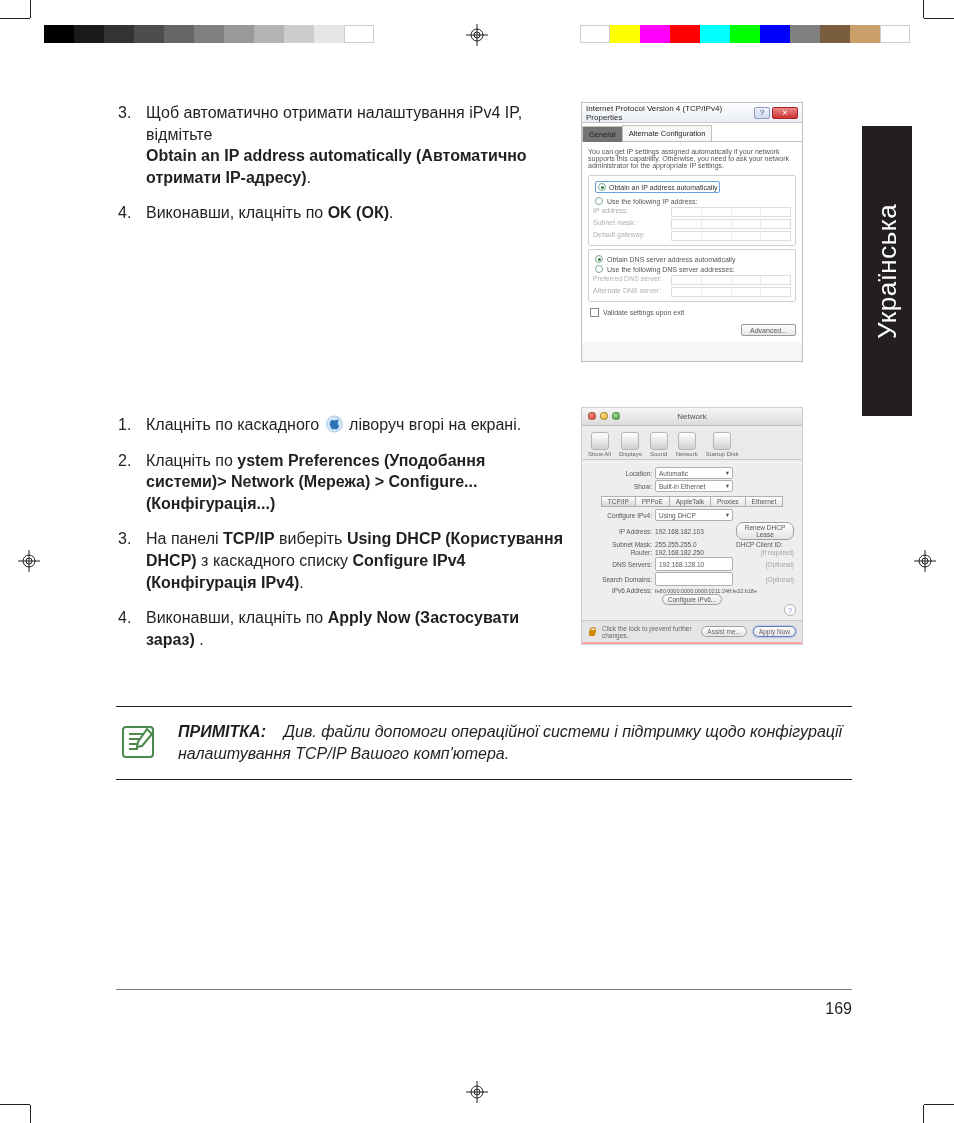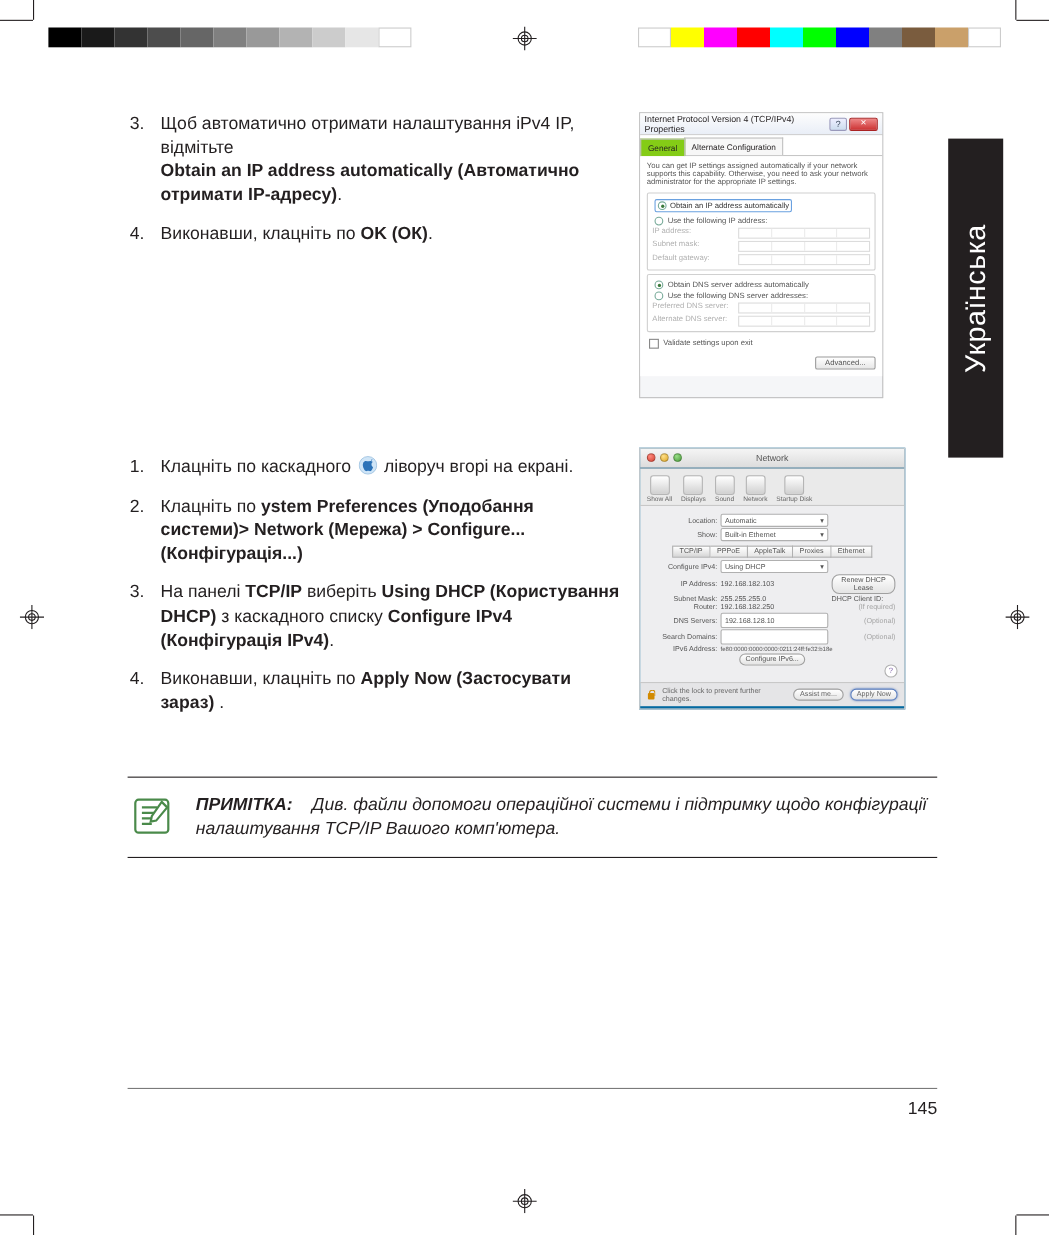--- a/index.html
+++ b/index.html
@@ -55,21 +55,21 @@
     display: flex;
     align-items: center;
     justify-content: center;
     writing-mode: vertical-rl;
     transform: rotate(180deg);
     letter-spacing: 0.5px;
     font-weight: 400;
   }
   .left-col { float: left; width: 452px; }
   .right-col-fig1 { position: absolute; top: 0; left: 465px; width: 222px; height: 260px; border: 1px solid #c0c0c0; background: #f5f6f8; }
-  .right-col-fig2 { position: absolute; top: 305px; left: 465px; width: 242px; height: 238px; border: 1px solid #d0d0d0; background: #0369a1; }
+  .right-col-fig2 { position: absolute; top: 305px; left: 465px; width: 222px; height: 238px; border: 1px solid #d0d0d0; background: #fca5a5; }
   .list { list-style: none; }
   .list li { position: relative; padding-left: 30px; margin-bottom: 14px; font-size: 16px; line-height: 1.35; }
   .list li .num { position: absolute; left: 2px; top: 0; }
   .bold { font-weight: 700; }
   .mac-head { font-weight: 700; font-size: 16px; margin: 22px 0 10px 2px; }
   .section2 { margin-top: 190px; }
   .apple-icon { display: inline-block; vertical-align: -3px; margin: 0 2px; }
   .note-box { margin-top: 24px; border-top: 1px solid #231f20; border-bottom: 1px solid #231f20; padding: 14px 0 14px 0; display: flex; gap: 18px; clear: both; font-style: italic; }
   .note-icon { flex: 0 0 44px; display: flex; align-items: flex-start; justify-content: center; padding-top: 2px; }
   .note-body { flex: 1; font-size: 16px; line-height: 1.38; }
@@ -77,21 +77,21 @@
   .footer-rule { position: absolute; left: 74px; right: 60px; bottom: 78px; height: 1px; background: #7a7a7a; }
   .slug-line { position: absolute; left: 56px; right: 60px; bottom: 18px; font-size: 11px; color: #231f20; display: flex; justify-content: space-between; font-family: Arial, sans-serif; }
 
   
   .win-title { background: linear-gradient(#fdfdfd,#e9eef7); height: 20px; border-bottom: 1px solid #c9c9c9; font-size: 8px; padding: 3px 4px; display: flex; justify-content: space-between; align-items: center; }
   .win-title-btns { display: flex; gap: 2px; }
   .win-close { width: 26px; height: 12px; background: linear-gradient(#e88,#c33); border: 1px solid #a22; border-radius: 2px; font-size: 7px; color: #fff; text-align: center; line-height: 10px; }
   .win-help { width: 16px; height: 12px; background: linear-gradient(#eef,#cde); border: 1px solid #99b; border-radius: 2px; font-size: 8px; text-align: center; line-height: 10px; color: #345; }
   .win-tabs { display: flex; font-size: 7.5px; background: #fff; border-bottom: 1px solid #c0c0c0; }
   .win-tab { padding: 3px 6px; border: 1px solid #c0c0c0; border-bottom: none; background: #f7f7f7; margin-right: -1px; margin-top: 2px; }
-  .win-tab.active { background: #84cc16; position: relative; top: 1px; }
+  .win-tab.active { background: #737373; position: relative; top: 1px; }
   .win-body { padding: 6px; font-size: 7px; color: #555; background: #fff; height: 200px; position: relative; }
   .radio-row { display: flex; align-items: center; gap: 4px; margin: 2px 0 2px 2px; }
   .radio { width: 8px; height: 8px; border-radius: 50%; border: 1px solid #7a9; background: #fff; position: relative; }
   .radio.on::after { content: ""; position: absolute; inset: 1.5px; border-radius: 50%; background: #3b7a3b; }
   .fieldset { border: 0.5px solid #d0d0d0; border-radius: 2px; padding: 3px 4px 4px 4px; margin: 3px 0; }
   .ip-grid { display: grid; grid-template-columns: 72px 1fr; gap: 2px 6px; margin-top: 2px; }
   .ip-grid .lbl { color: #b0b0b0; font-size: 7px; }
   .ip-box { border: 1px solid #dcdcdc; height: 10px; background: #fff; display: flex; }
   .ip-box span { flex: 1; border-right: 0.5px solid #ececec; }
   .ip-box span:last-child { border-right: none; }
@@ -438,15 +438,15 @@
       <div class="note-body">
         <span class="bold">ПРИМІТКА:</span>
         &nbsp;&nbsp;
         <span>Див. файли допомоги операційної системи і підтримку щодо конфігурації налаштування TCP/IP Вашого комп'ютера.</span>
       </div>
     </div>
 
   </div>
 
   <div class="footer-rule"></div>
-  <div class="page-footer">145</div>
+  <div class="page-footer">169</div>
 
 </div>
 
 </body></html>

